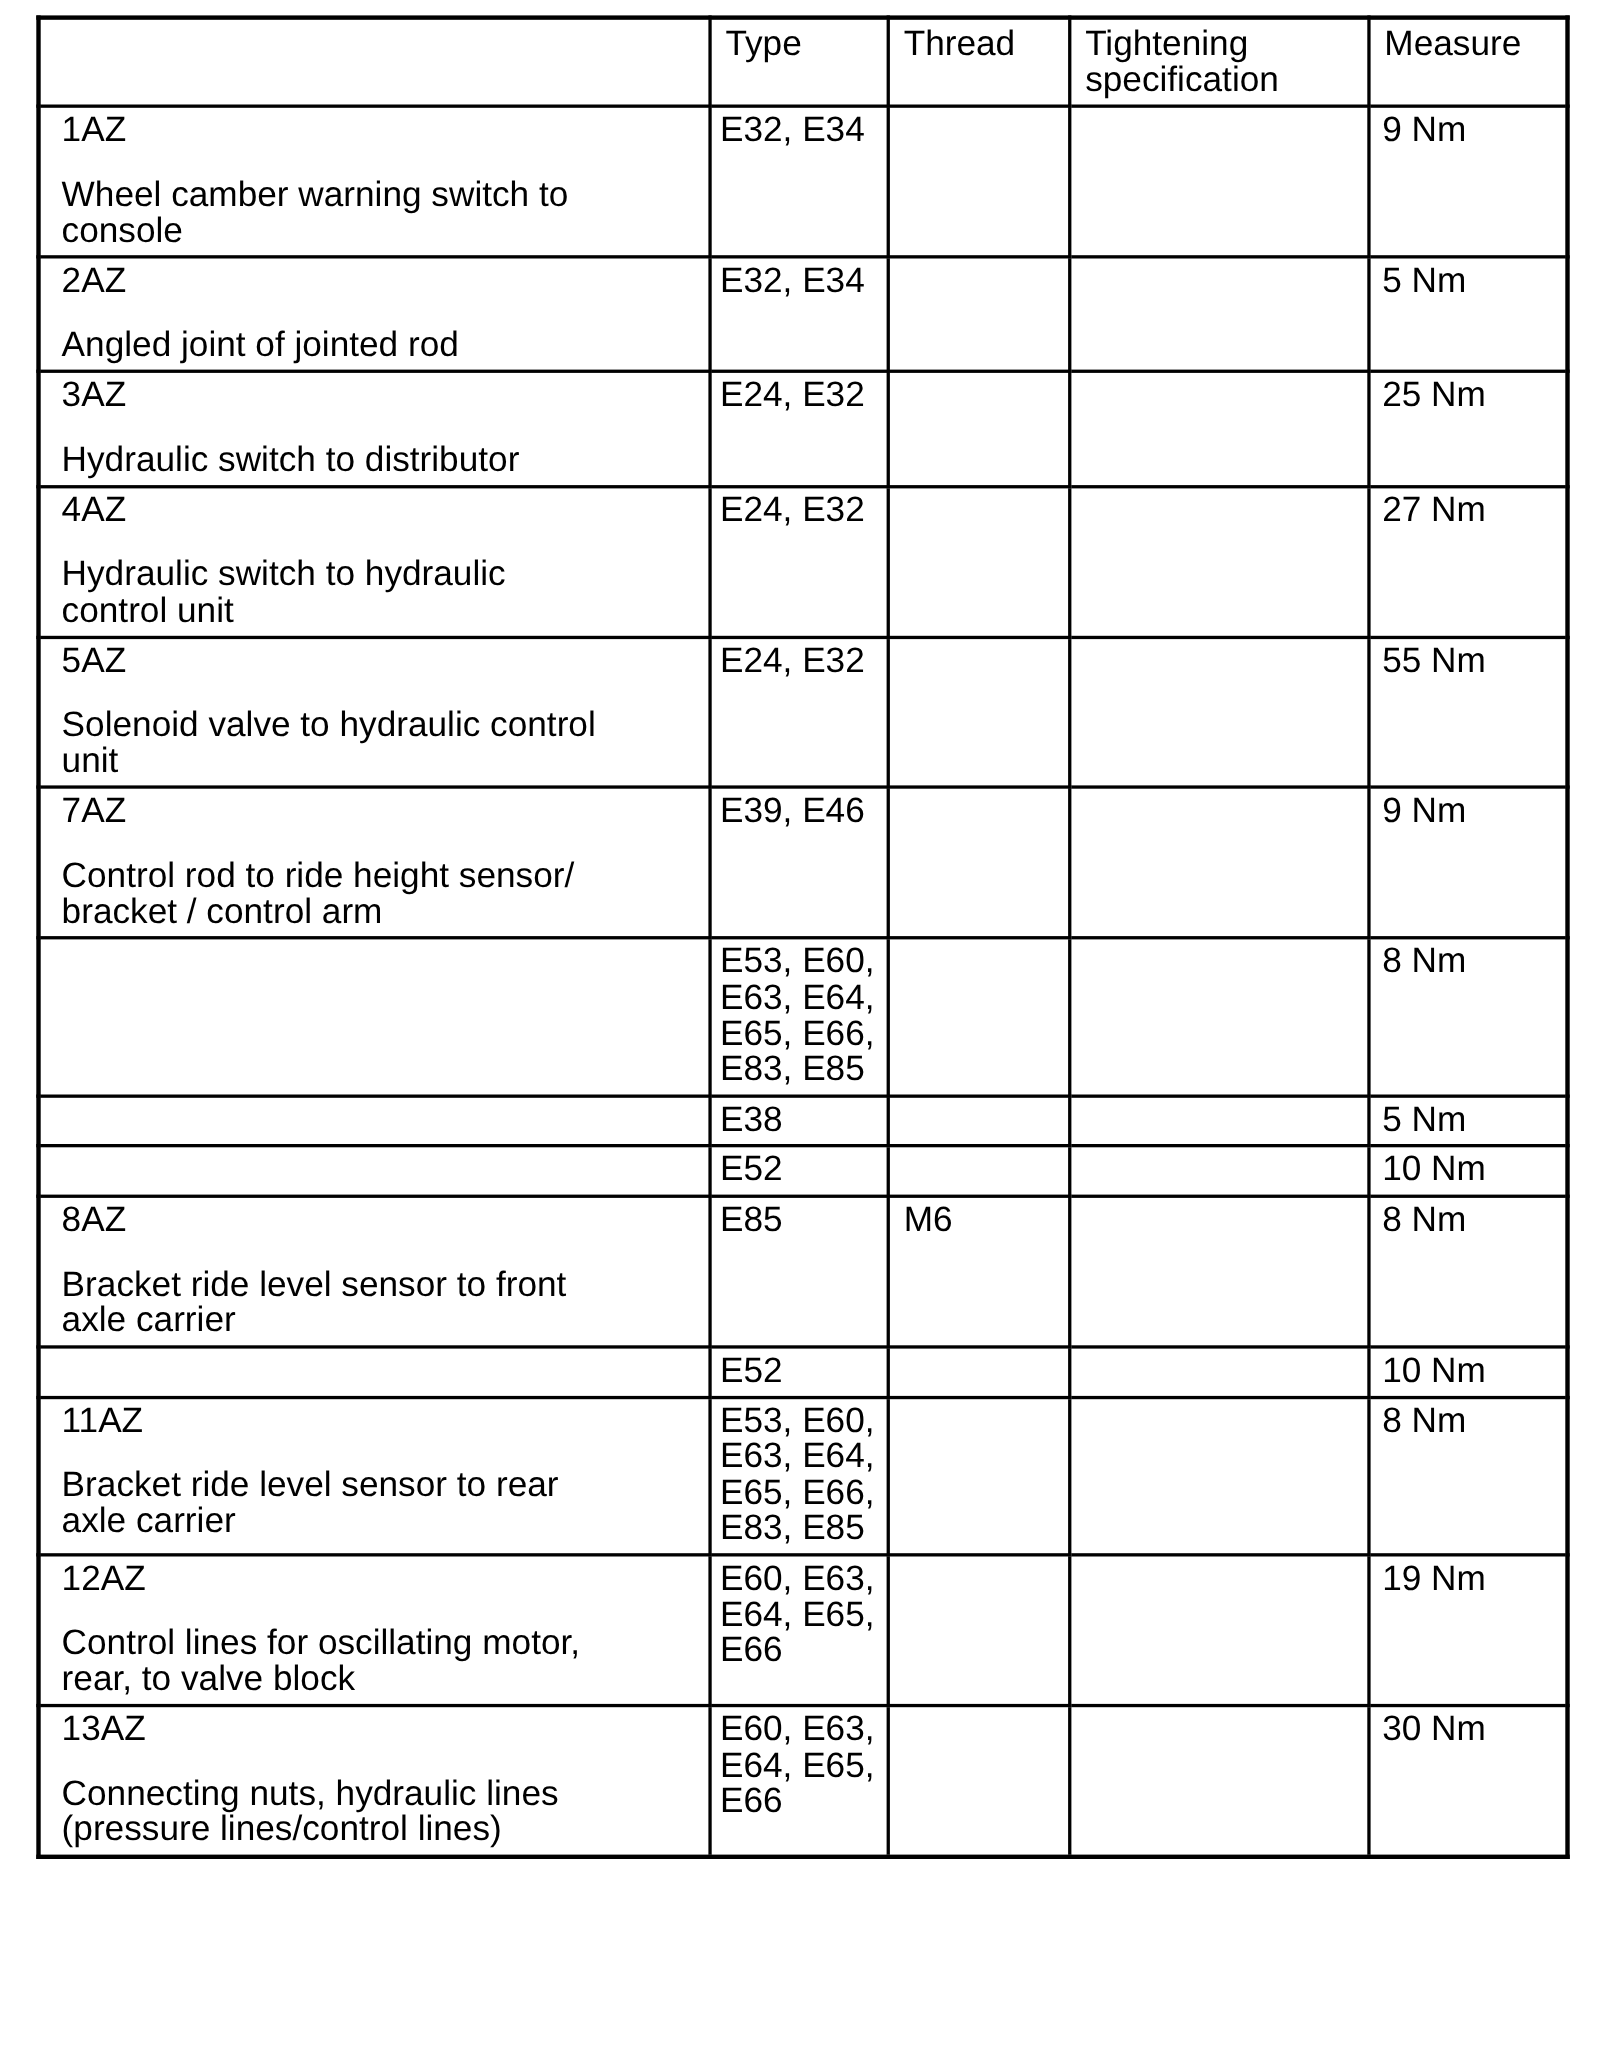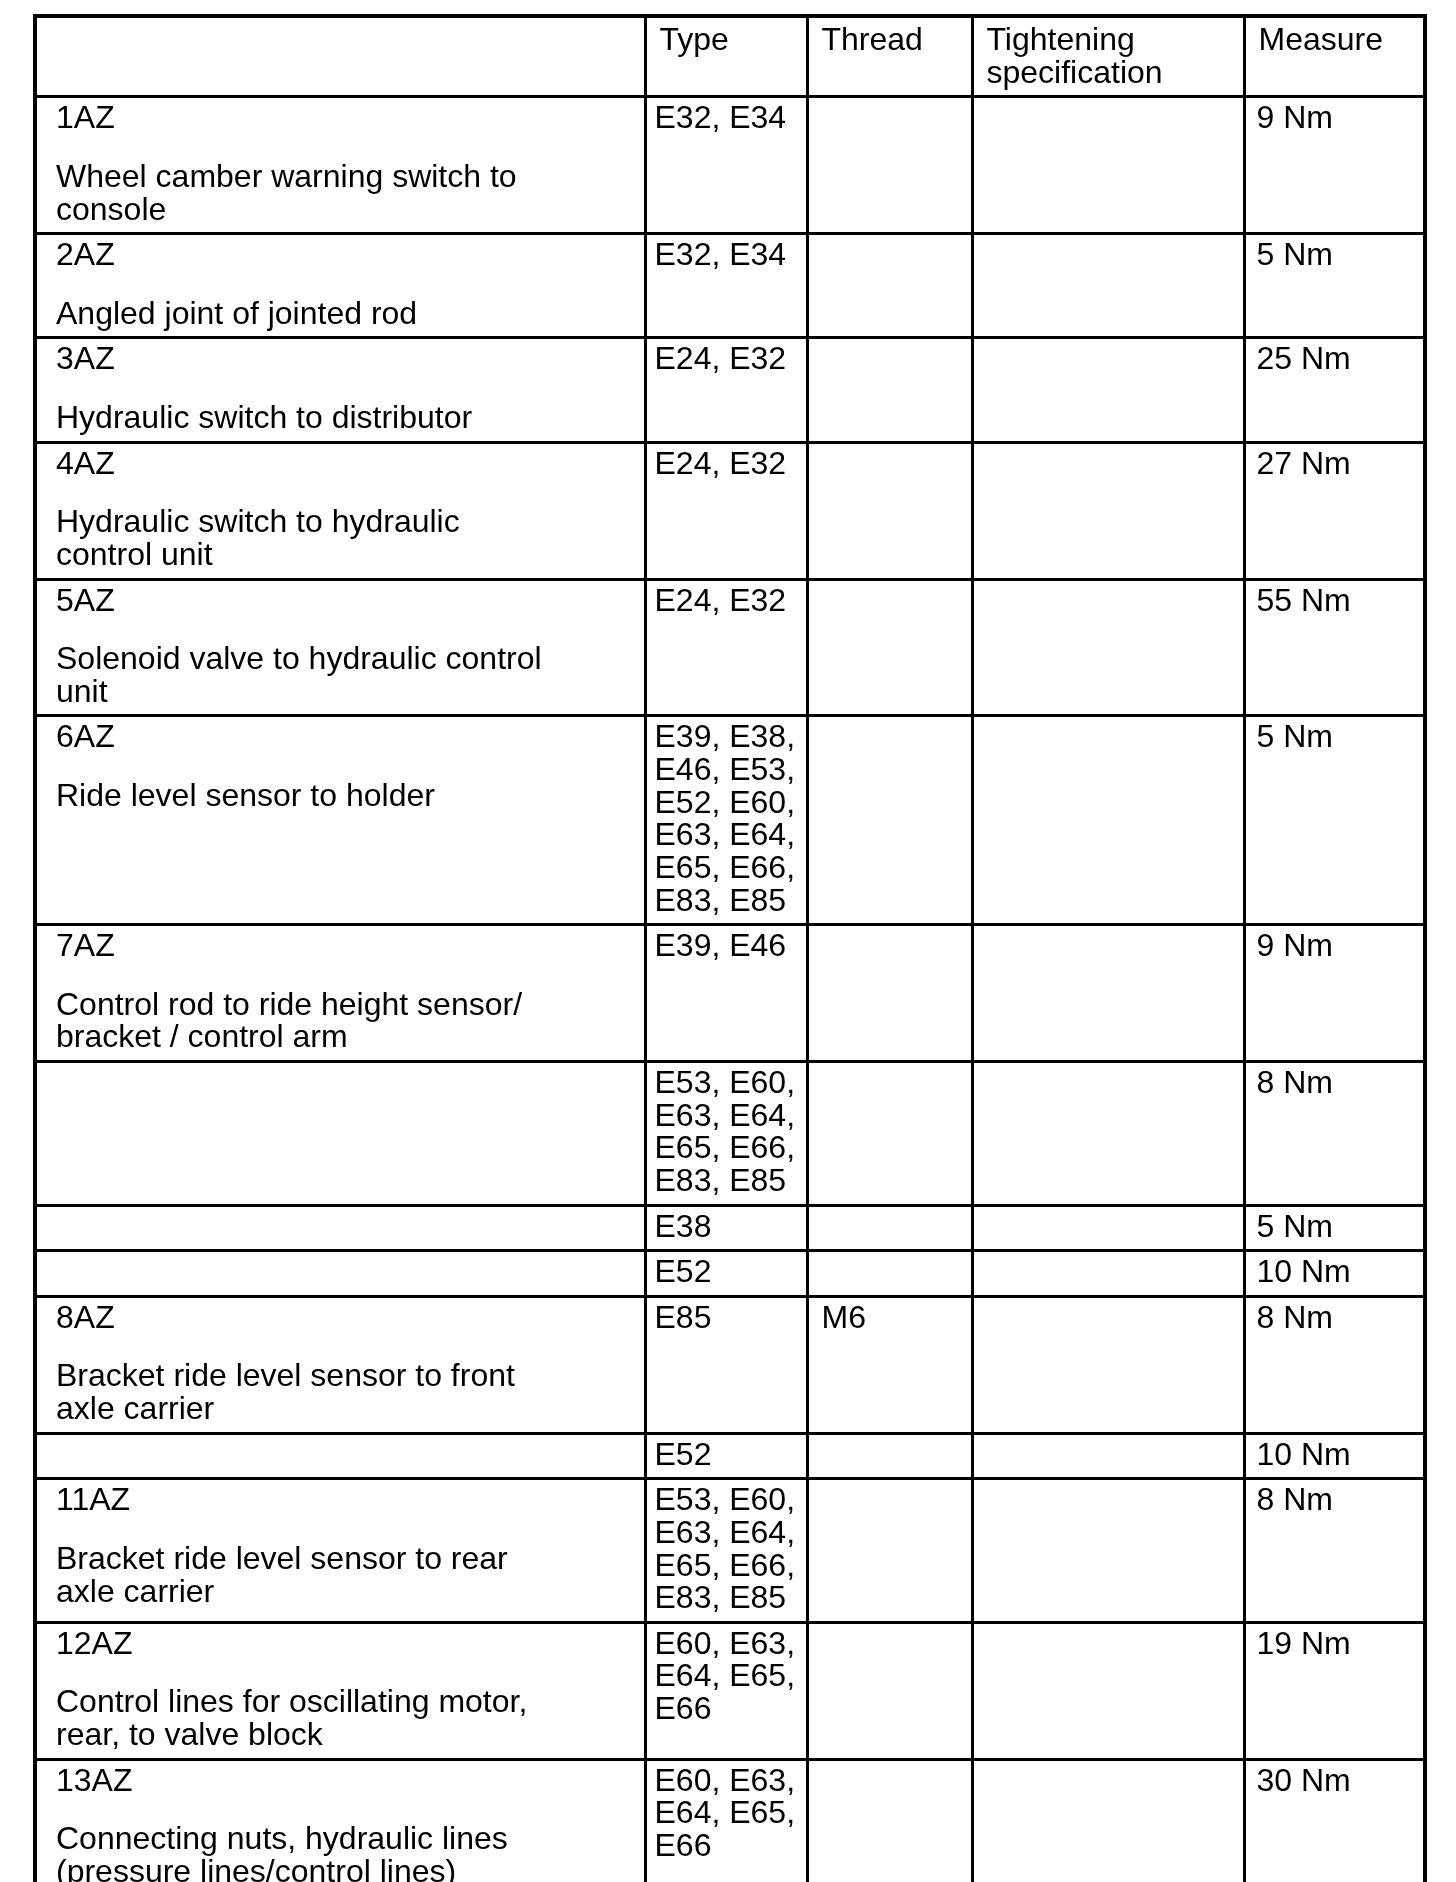--- a/index.html
+++ b/index.html
@@ -127,37 +127,20 @@
             </div>
           </td>
           <td class="col-type">E24, E32</td>
           <td class="col-thread"></td>
           <td class="col-tight"></td>
           <td class="col-measure">55 Nm</td>
         </tr>
         <tr>
           <td class="col-item">
             <div class="cellflex">
-              <span class="item-id">6AZ</span>
-              <span class="item-desc">Ride level sensor to holder</span>
-            </div>
-          </td>
-          <td class="col-type">E39, E38,
-E46, E53,
-E52, E60,
-E63, E64,
-E65, E66,
-E83, E85</td>
-          <td class="col-thread"></td>
-          <td class="col-tight"></td>
-          <td class="col-measure">5 Nm</td>
-        </tr>
-        <tr>
-          <td class="col-item">
-            <div class="cellflex">
               <span class="item-id">7AZ</span>
               <span class="item-desc">Control rod to ride height sensor/
 bracket / control arm</span>
             </div>
           </td>
           <td class="col-type">E39, E46</td>
           <td class="col-thread"></td>
           <td class="col-tight"></td>
           <td class="col-measure">9 Nm</td>
         </tr>

